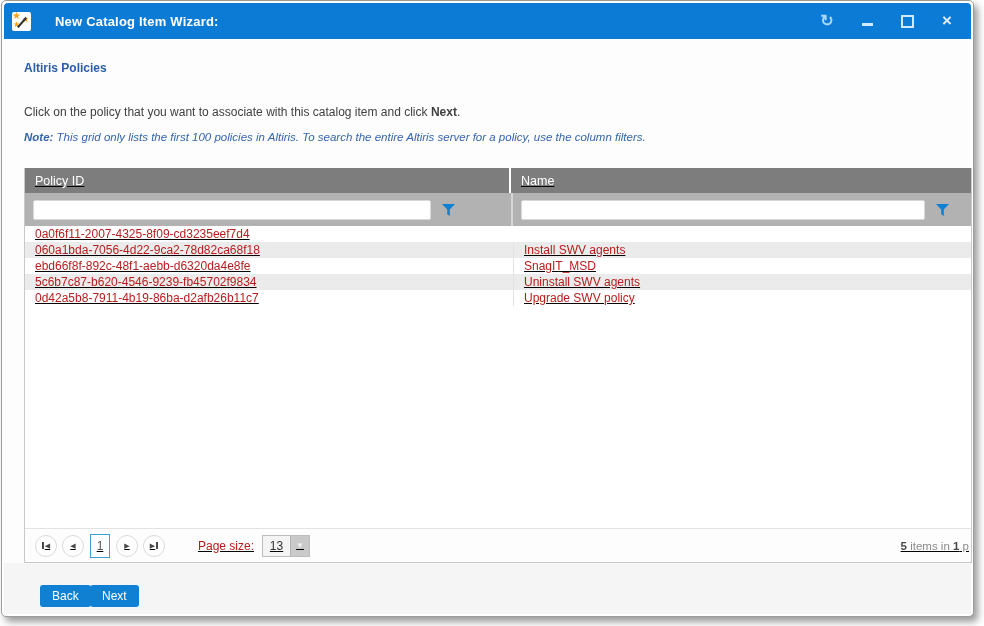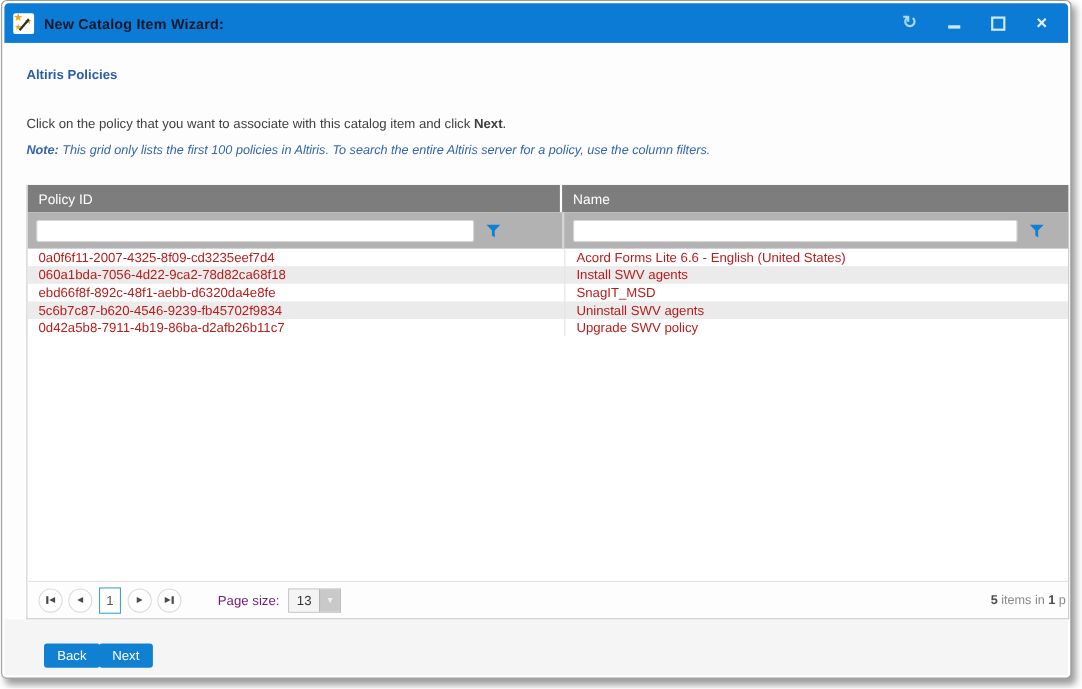--- a/index.html
+++ b/index.html
@@ -17,40 +17,40 @@
   .titlebar{
     position:absolute;top:2px;left:2px;right:2px;height:36px;
     background:#0c7bd6;border-radius:4px 4px 0 0;
     display:flex;align-items:center;padding:0 16px 0 8px;box-sizing:border-box;
   }
   .app-icon{width:19px;height:19px;background:#fff;border-radius:2px;position:relative;flex:0 0 auto;overflow:hidden;}
   .app-icon .star1{position:absolute;left:0px;top:-2px;font-size:10px;color:#f5a11c;}
   .app-icon .star2{position:absolute;left:1px;top:8px;font-size:8px;color:#f5a11c;}
   .app-icon .star3{position:absolute;left:10px;top:3px;font-size:8px;color:#f08c10;}
   .app-icon .wand{position:absolute;left:9px;top:4px;width:2px;height:13px;background:#2a2a2a;transform:rotate(40deg);}
-  .title-text{color:#0f172a;font-size:13px;font-weight:bold;margin-left:9px;letter-spacing:.2px;}
+  .title-text{color:#ffffff;font-size:13px;font-weight:bold;margin-left:24px;letter-spacing:.2px;}
   .tb-controls{margin-left:auto;display:flex;align-items:center;gap:24px;}
   .tb-btn{color:#cfeafc;cursor:default;display:flex;align-items:center;justify-content:center;width:16px;height:16px;}
   .refresh-glyph{font-size:16px;line-height:16px;color:#a9d9f6;font-weight:bold;}
   .min-bar{width:11px;height:3px;background:#cfeafc;margin-top:6px;}
   .max-box{width:9px;height:9px;border:2px solid #cfeafc;}
   .close-glyph{font-size:17px;line-height:16px;font-weight:bold;color:#dff0fc;}
   
   .content{position:absolute;top:38px;left:2px;right:2px;bottom:2px;background:#fdfdfd;}
   .footer-strip{position:absolute;left:0;right:0;top:524px;bottom:0;background:#f5f5f5;}
   .page-title{position:absolute;left:20px;top:22px;font-size:12px;font-weight:bold;color:#2a5caa;}
   .instruction{position:absolute;left:20px;top:66px;font-size:12px;color:#404040;}
   .instruction b{font-weight:bold;}
   .note-line{position:absolute;left:20px;top:92px;font-size:11.5px;font-style:italic;color:#3465ad;}
   .note-line .note-label{font-weight:bold;font-style:italic;}
   
   .grid{
     position:absolute;left:20px;top:129px;width:948px;height:395px;
     border-left:1px solid #c9c9c9;border-right:1px solid #c9c9c9;border-bottom:1px solid #c9c9c9;
-    box-sizing:border-box;display:flex;flex-direction:column;background:#fff;overflow:hidden;
+    box-sizing:border-box;display:flex;flex-direction:column;background:#fff;overflow:hidden;text-decoration:underline;
   }
   .grid-header{display:flex;height:25px;flex:0 0 auto;background:#fff;}
   .th{background:#7d7d7d;color:#fff;font-size:12.5px;display:flex;align-items:center;padding-left:10px;box-sizing:border-box;}
   .th.col1{width:486px;flex:0 0 auto;border-right:2px solid #fff;}
   .th.col2{flex:1;}
   .grid-filter{display:flex;height:33px;flex:0 0 auto;background:#b2b2b2;}
   .fcell{display:flex;align-items:center;box-sizing:border-box;}
   .fcell.col1{width:488px;flex:0 0 auto;border-right:2px solid #d6d6d6;}
   .fcell.col2{flex:1;}
   .filter-input{
@@ -77,21 +77,21 @@
     color:#4a4a4a;font-size:7px;box-sizing:border-box;
   }
   .pg-btn .vbar{width:2px;height:7px;background:#4a4a4a;}
   .pg-btn .tri{font-size:7px;line-height:7px;}
   .pg-btn.first .vbar{margin-right:1px;}
   .pg-btn.last .vbar{margin-left:1px;}
   .pg-current{
     width:20px;height:24px;border:1px solid #3fa0d8;background:#fff;color:#555;
     display:flex;align-items:center;justify-content:center;font-size:12px;margin:0 6px 0 1px;box-sizing:border-box;cursor:default;
   }
-  .pagesize-label{margin-left:28px;font-size:12px;color:#701a75;text-align:center;}
+  .pagesize-label{margin-left:28px;font-size:12px;color:#b91c1c;text-align:center;}
   .combo{display:flex;margin-left:8px;border:1px solid #bdbdbd;height:22px;box-sizing:border-box;background:#f8f8f8;cursor:pointer;}
   .combo-value{width:27px;display:flex;align-items:center;justify-content:center;font-size:12px;color:#333;background:#f4f4f4;}
   .combo-btn{width:18px;background:#c9c9c9;display:flex;align-items:center;justify-content:center;color:#f0f0f0;font-size:8px;border-left:1px solid #b5b5b5;}
   .items-summary{margin-left:auto;font-size:11.5px;color:#8a8a8a;padding-right:0;}
   .items-summary .num{color:#4a4a4a;font-weight:bold;}
   
   .wizard-btn{
     position:absolute;top:546px;height:22px;border:none;border-radius:3px;background:#1080d2;
     color:#fff;font-size:12px;font-family:"Liberation Sans",sans-serif;padding:0 12px;cursor:pointer;
   }
@@ -157,21 +157,20 @@
           <span class="funnel">
             <svg width="13" height="12" viewBox="0 0 13 12">
                 <path d="M0 0 H13 L7.8 5.5 V12 L5.2 10.2 V5.5 Z" fill="#1080d2"></path>
               </svg>
           </span>
         </div>
       </div>
 
       <div class="grid-row">
         <div class="cell col1">0a0f6f11-2007-4325-8f09-cd3235eef7d4</div>
-        <div class="cell col2">Acord Forms Lite 6.6 - English (United States)</div>
       </div>
       <div class="grid-row alt">
         <div class="cell col1">060a1bda-7056-4d22-9ca2-78d82ca68f18</div>
         <div class="cell col2">Install SWV agents</div>
       </div>
       <div class="grid-row">
         <div class="cell col1">ebd66f8f-892c-48f1-aebb-d6320da4e8fe</div>
         <div class="cell col2">SnagIT_MSD</div>
       </div>
       <div class="grid-row alt">

